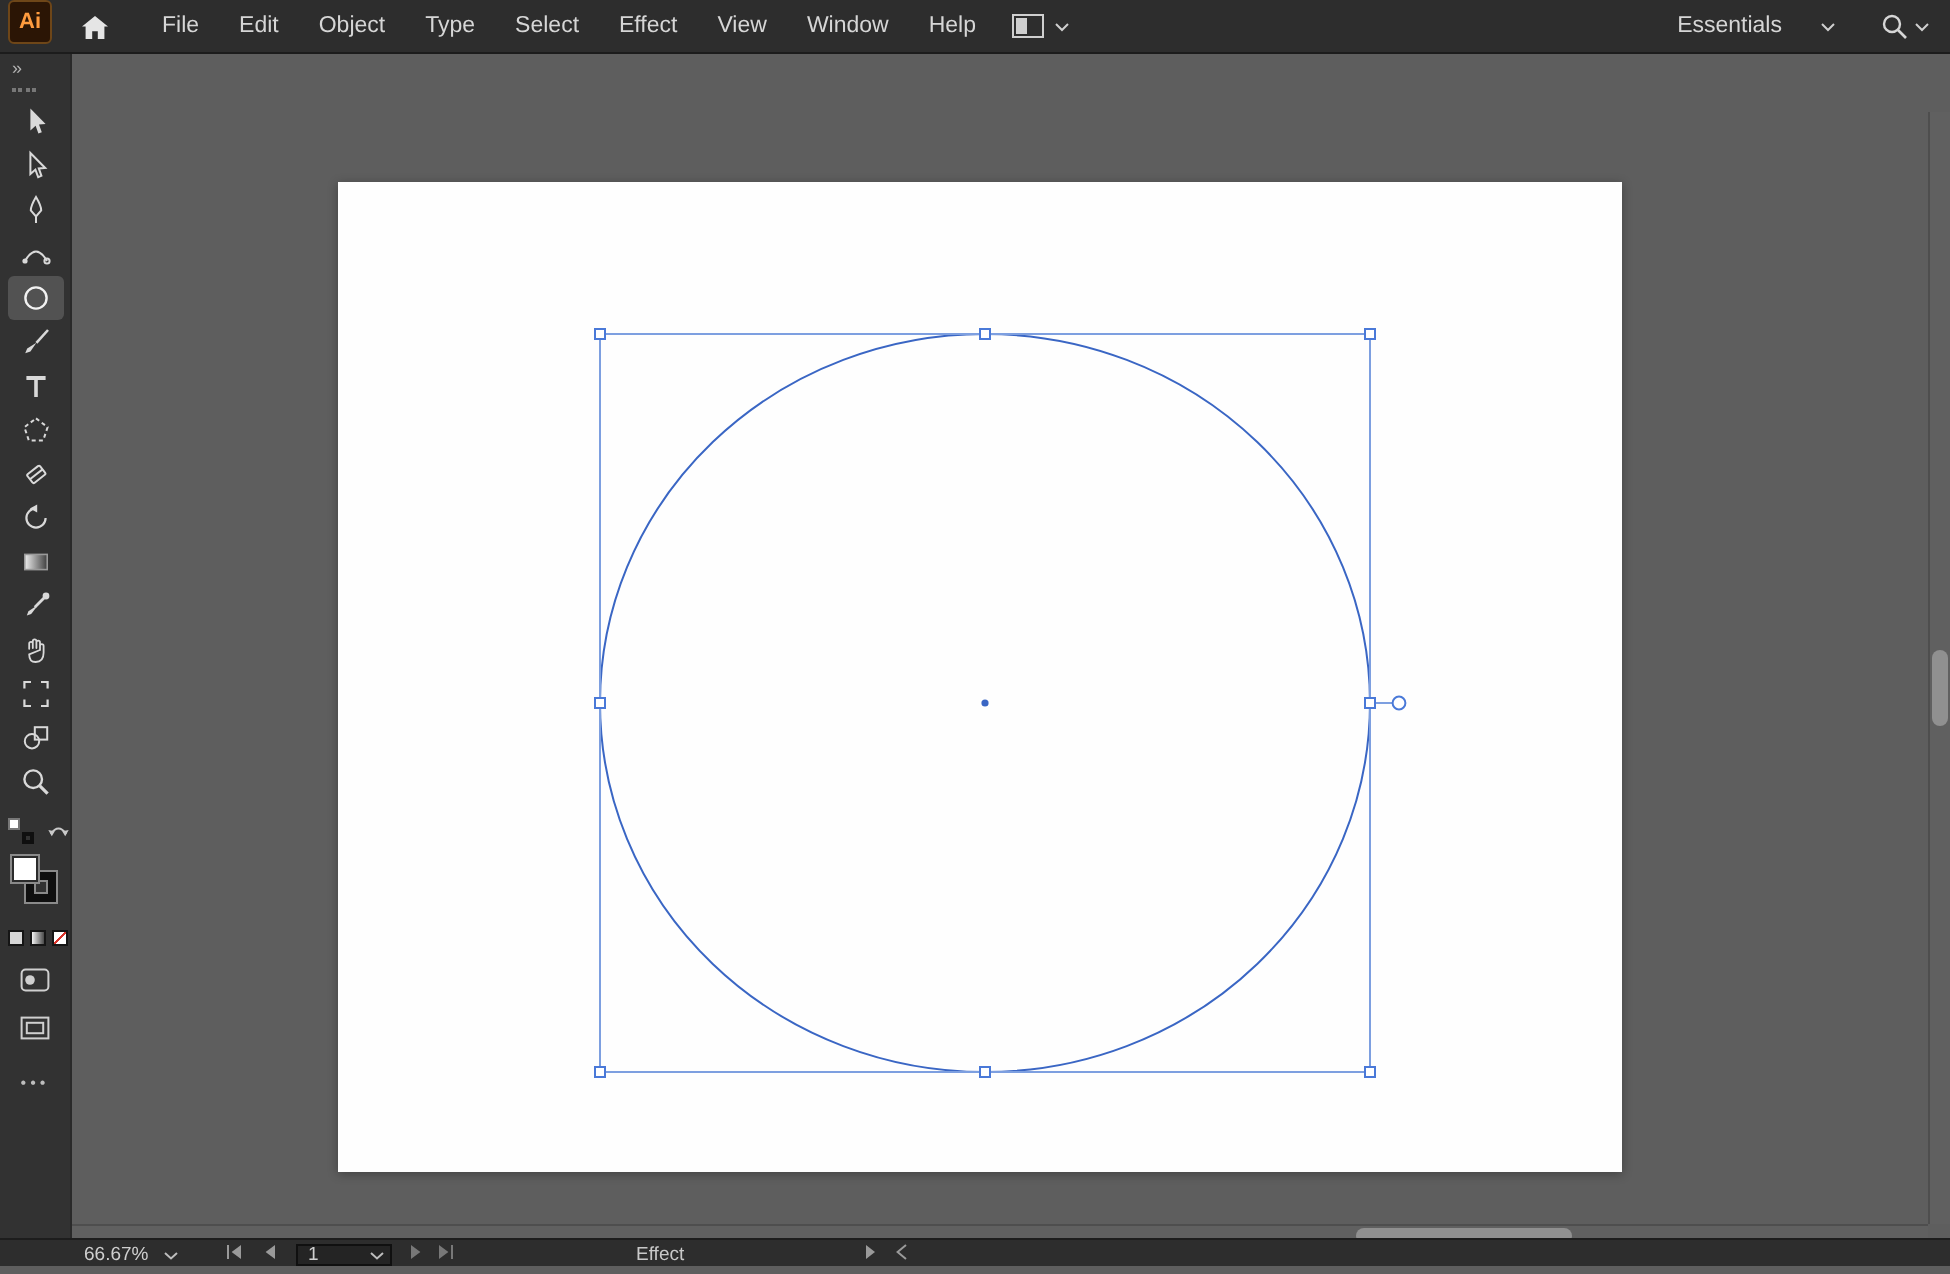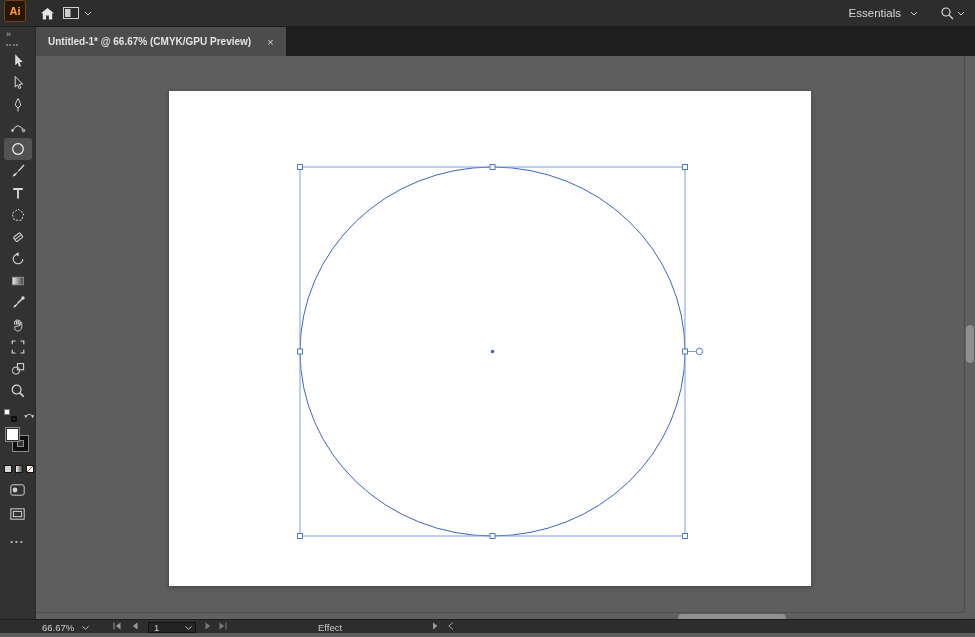--- a/index.html
+++ b/index.html
@@ -18,21 +18,21 @@
   .logo {
     width:22px; height:22px; margin-left:4px; border-radius:3px;
     background:#2b1505; border:1px solid #6e4618; color:#ff9b3e;
     font-size:11px; font-weight:bold; display:flex; align-items:center; justify-content:center;
   }
   .home-btn { margin-left:14px; display:flex; align-items:center; }
   .menus { display:flex; margin-left:16px; }
   .menu-item { padding:0 10px; font-size:11.5px; color:#d6d6d6; line-height:26px; cursor:default; }
   .arrange { margin-left:8px; display:flex; align-items:center; gap:5px; }
   .right-controls { margin-left:auto; display:flex; align-items:center; }
-  .workspace { display:flex; align-items:center; gap:9px; font-size:11.5px; color:#d6d6d6; margin-right:22px; }
+  .workspace { display:flex; align-items:center; gap:19px; font-size:11.5px; color:#d6d6d6; margin-right:22px; }
   .search-ctl { display:flex; align-items:center; gap:3px; margin-right:10px; }
 
   
   .tabstrip {
     position:absolute; left:36px; top:27px; width:939px; height:29px;
     background:#1e1e1e; z-index:20;
   }
   .doc-tab {
     display:inline-flex; align-items:center; height:29px; padding:0 12px;
     background:#4c4c4c; color:#e3e3e3; font-size:10px; font-weight:bold;
@@ -98,20 +98,31 @@
 
 <div class="app">
 
   <header class="topbar">
     <div class="logo">Ai</div>
     <div class="home-btn">
       <svg width="15" height="13" viewBox="0 0 15 13">
         <path d="M7.5 1 L14 6.2 H12.2 V12.5 H8.9 V8.6 H6.1 V12.5 H2.8 V6.2 H1 Z" fill="#e5e5e5"></path>
       </svg>
     </div>
+    <nav class="menus">
+      <span class="menu-item">File</span>
+      <span class="menu-item">Edit</span>
+      <span class="menu-item">Object</span>
+      <span class="menu-item">Type</span>
+      <span class="menu-item">Select</span>
+      <span class="menu-item">Effect</span>
+      <span class="menu-item">View</span>
+      <span class="menu-item">Window</span>
+      <span class="menu-item">Help</span>
+    </nav>
     <div class="arrange">
       <svg width="16" height="12" viewBox="0 0 16 12">
         <rect x="0.5" y="0.5" width="15" height="11" fill="none" stroke="#cfcfcf"></rect>
         <rect x="2" y="2" width="5.5" height="8" fill="#cfcfcf"></rect>
       </svg>
       <svg width="8" height="5" viewBox="0 0 8 5">
         <path d="M1 1 L4 4 L7 1" stroke="#cfcfcf" fill="none"></path>
       </svg>
     </div>
     <div class="right-controls">
@@ -126,26 +137,20 @@
           <circle cx="6" cy="6" r="4" stroke="#d6d6d6" fill="none" stroke-width="1.2"></circle>
           <line x1="9" y1="9" x2="13" y2="13" stroke="#d6d6d6" stroke-width="1.3"></line>
         </svg>
         <svg width="8" height="5" viewBox="0 0 8 5">
           <path d="M1 1 L4 4 L7 1" stroke="#cfcfcf" fill="none"></path>
         </svg>
       </div>
     </div>
   </header>
 
-  <div class="tabstrip">
-    <div class="doc-tab">
-      <span>Untitled-1* @ 66.67% (CMYK/GPU Preview)</span>
-      <span class="tab-close">×</span>
-    </div>
-  </div>
 
   <aside class="toolcol">
     <div class="tc-expand">»</div>
     <div class="tc-grip"></div>
 
     <div class="tools">
       <button class="tool">
         <svg width="16" height="16" viewBox="0 0 16 16">
           <path d="M5.2 1.2 L5.2 12.2 L7.8 9.9 L9.2 13.8 L10.9 13.1 L9.5 9.3 L12.8 9 Z" fill="#d9d9d9"></path>
         </svg>

